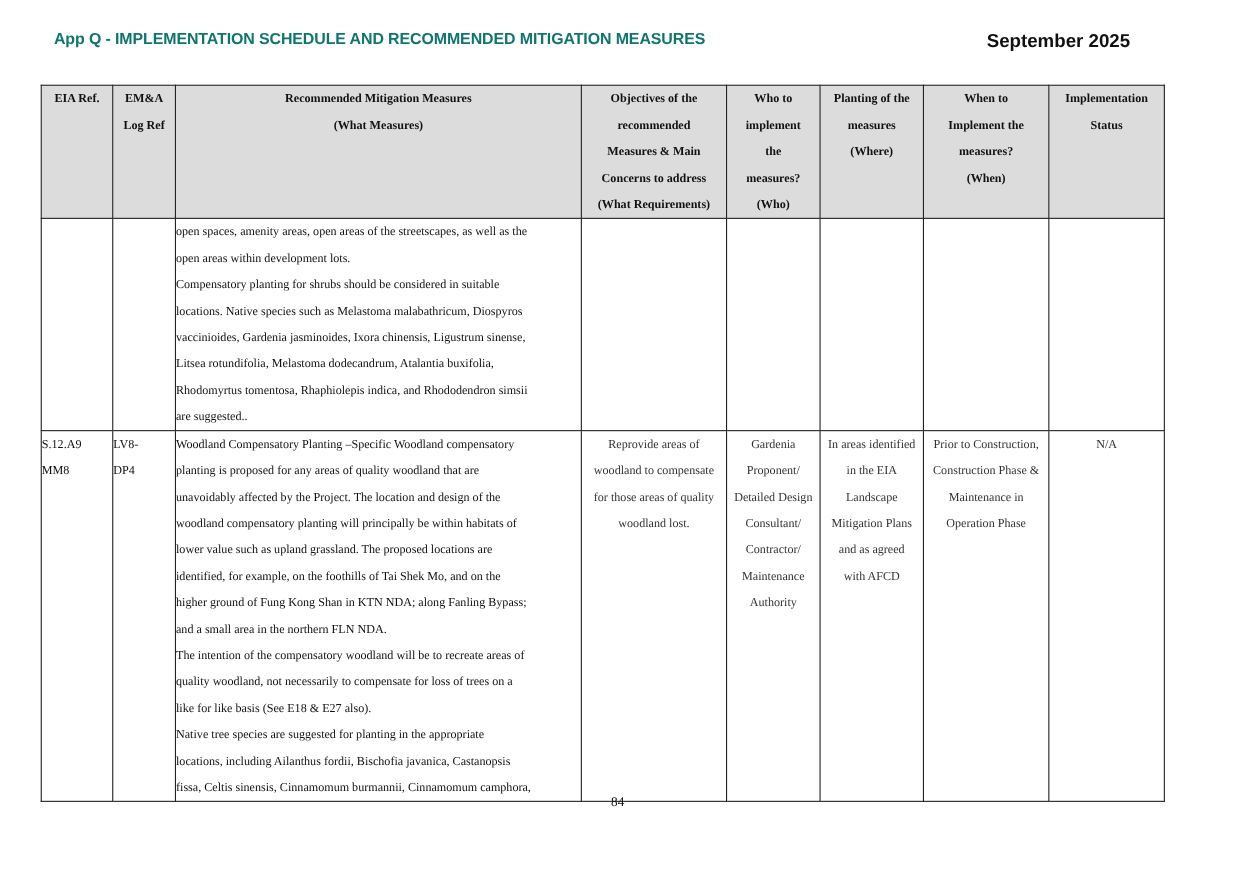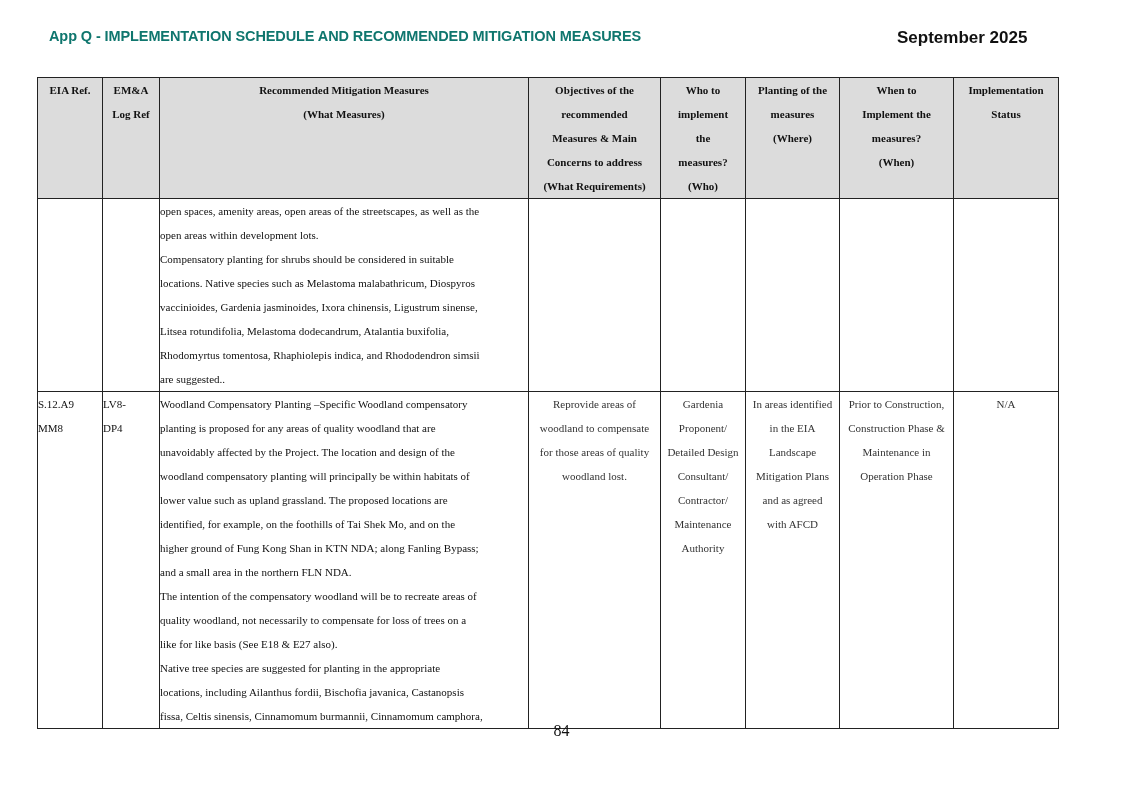--- a/index.html
+++ b/index.html
@@ -7,21 +7,21 @@
   .hdr-title { position:absolute; left:49px; top:28px; font-family:"Liberation Sans", sans-serif; font-weight:bold; font-size:14.5px; color:#0f766e; letter-spacing:-0.1px; }
   .hdr-date { position:absolute; left:897px; top:28px; font-family:"Liberation Sans", sans-serif; font-weight:bold; font-size:17px; color:#111; }
   table.sched { position:absolute; left:37px; top:62px; width:1021px; border-collapse:collapse; table-layout:fixed;margin-top:15px; }
   table.sched td, table.sched th { border:1.5px solid #222; vertical-align:top; padding:0; font-size:11px; line-height:24px; }
   table.sched th { background:#dcdcdc; font-weight:bold; text-align:center; padding-top:0px; height:118px; }
   th .ln { display:block; }
   td.txt { padding:0 6px 0 6px; text-align:left; }
   td.ctr { text-align:center; font-size:10px; color:#333; padding:0 2px; }
   td.ref { padding-left:6px; }
   .ln { display:block; }
-  .page-num { position:absolute; left:0; width:1123px; top:722px; text-align:center; font-size:16px; color:#111; }
+  .page-num { position:absolute; left:0; width:1123px; top:722px; text-align:center; font-size:12px; color:#111; }
 </style>
 </head>
 <body>
 
 <div class="hdr-title">App Q - IMPLEMENTATION SCHEDULE AND RECOMMENDED MITIGATION MEASURES</div>
 <div class="hdr-date">September 2025</div>
 
 <table class="sched">
   <colgroup>
     <col style="width:65px">

